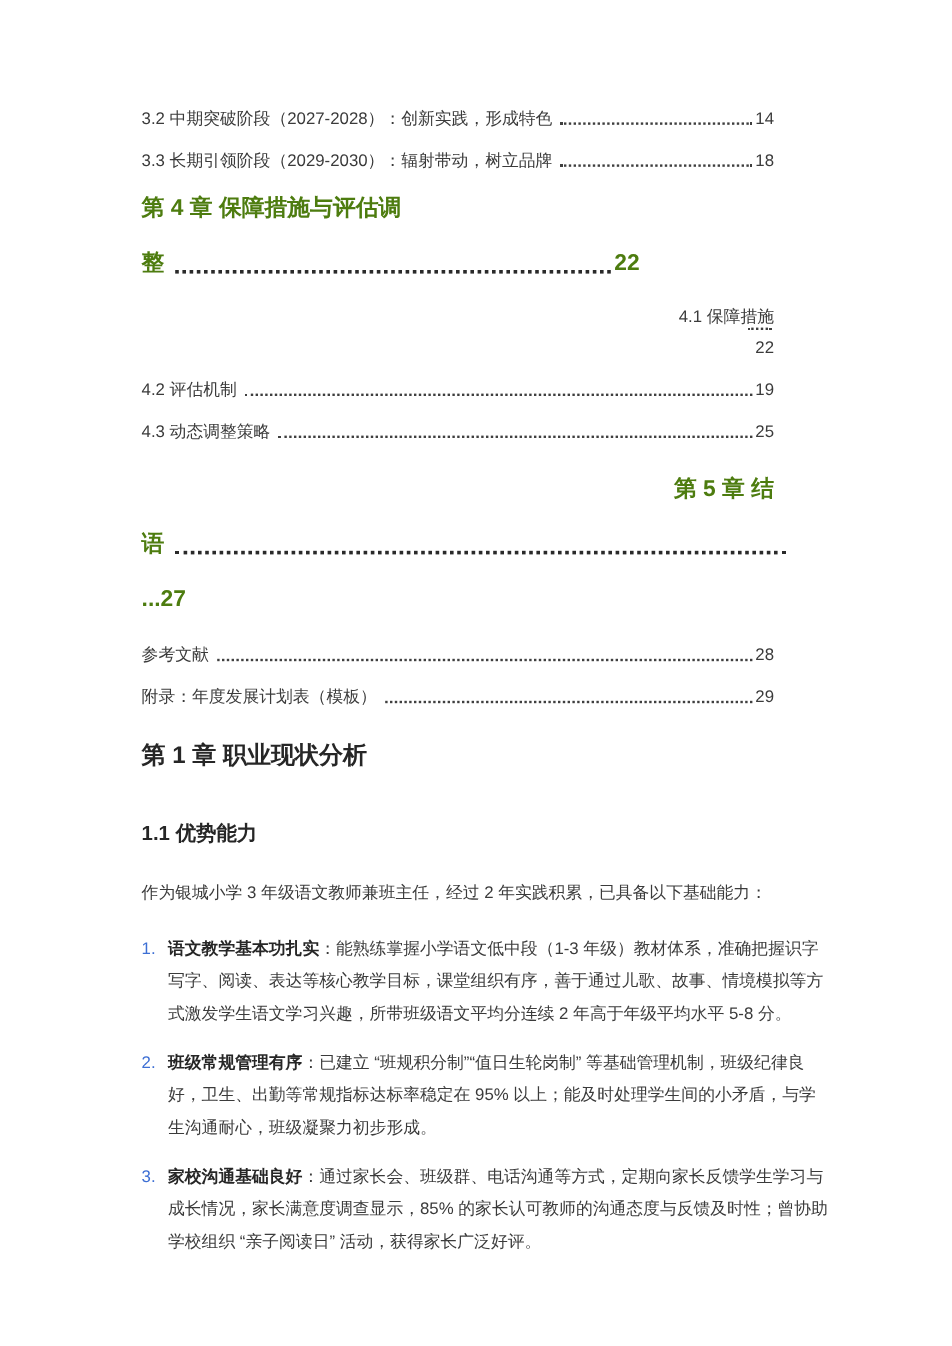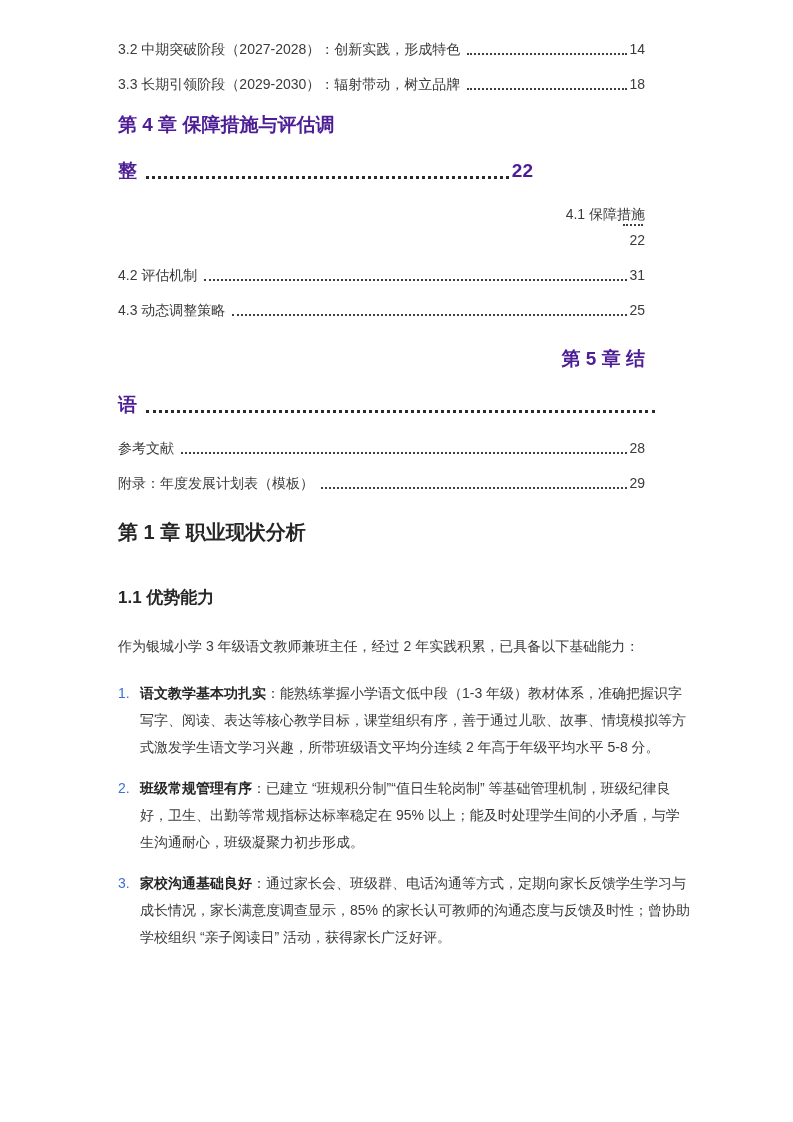--- a/index.html
+++ b/index.html
@@ -6,21 +6,21 @@
   body{
     width:793px;height:1122px;
     background:#ffffff;
     font-family:"Liberation Sans","DejaVu Sans",sans-serif;
     color:#3b3b3b;
     overflow:hidden;
   }
   .page{
     box-sizing:border-box;
     width:793px;height:1122px;
-    padding:39px 108px 20px 118px;
+    padding:88px 108px 20px 118px;
   }
   
   .toc{width:527px;}
   .toc-row{
     display:flex;
     align-items:flex-end;
     font-size:14px;
     line-height:20px;
     margin-bottom:15px;
     width:527px;
@@ -29,21 +29,21 @@
   .toc-row .leader{
     flex:1 1 auto;
     border-bottom:2px dotted #3f3f3f;
     margin:0 2px 4px 7px;
     min-width:20px;
   }
   .toc-row .toc-page{white-space:nowrap;}
   .toc-row.chapter{
     font-size:19px;
     font-weight:bold;
-    color:#4c1d95;
+    color:#4d7c0f;
     line-height:26px;
     margin-bottom:18px;
   }
   .toc-row.chapter .leader{
     border-bottom:3px dotted #2a2a2a;
     margin:0 3px 5px 9px;
   }
   .toc-row.ch4-line1{margin-top:18px;margin-bottom:20px;}
   .toc-row.ch4-line2{width:415px;margin-bottom:20px;}
   .toc-row.after-chapter{margin-top:6px;flex-direction:column;}
@@ -115,38 +115,41 @@
 
     <div class="toc-row after-chapter">
       <span class="toc-text">4.1 保障措施</span>
       <span class="leader"></span>
       <span class="toc-page">22</span>
     </div>
 
     <div class="toc-row">
       <span class="toc-text">4.2 评估机制</span>
       <span class="leader"></span>
-      <span class="toc-page">31</span>
+      <span class="toc-page">19</span>
     </div>
 
     <div class="toc-row">
       <span class="toc-text">4.3 动态调整策略</span>
       <span class="leader"></span>
       <span class="toc-page">25</span>
     </div>
 
     <div class="toc-row chapter ch5-line1">
       <span class="toc-text">第 5 章 结</span>
     </div>
 
     <div class="toc-row chapter ch5-line2">
       <span class="toc-text">语</span>
       <span class="leader"></span>
     </div>
 
+    <div class="toc-row chapter ch5-line3">
+      <span class="toc-text">...27</span>
+    </div>
 
     <div class="toc-row refs">
       <span class="toc-text">参考文献</span>
       <span class="leader"></span>
       <span class="toc-page">28</span>
     </div>
 
     <div class="toc-row">
       <span class="toc-text">附录：年度发展计划表（模板）</span>
       <span class="leader"></span>

